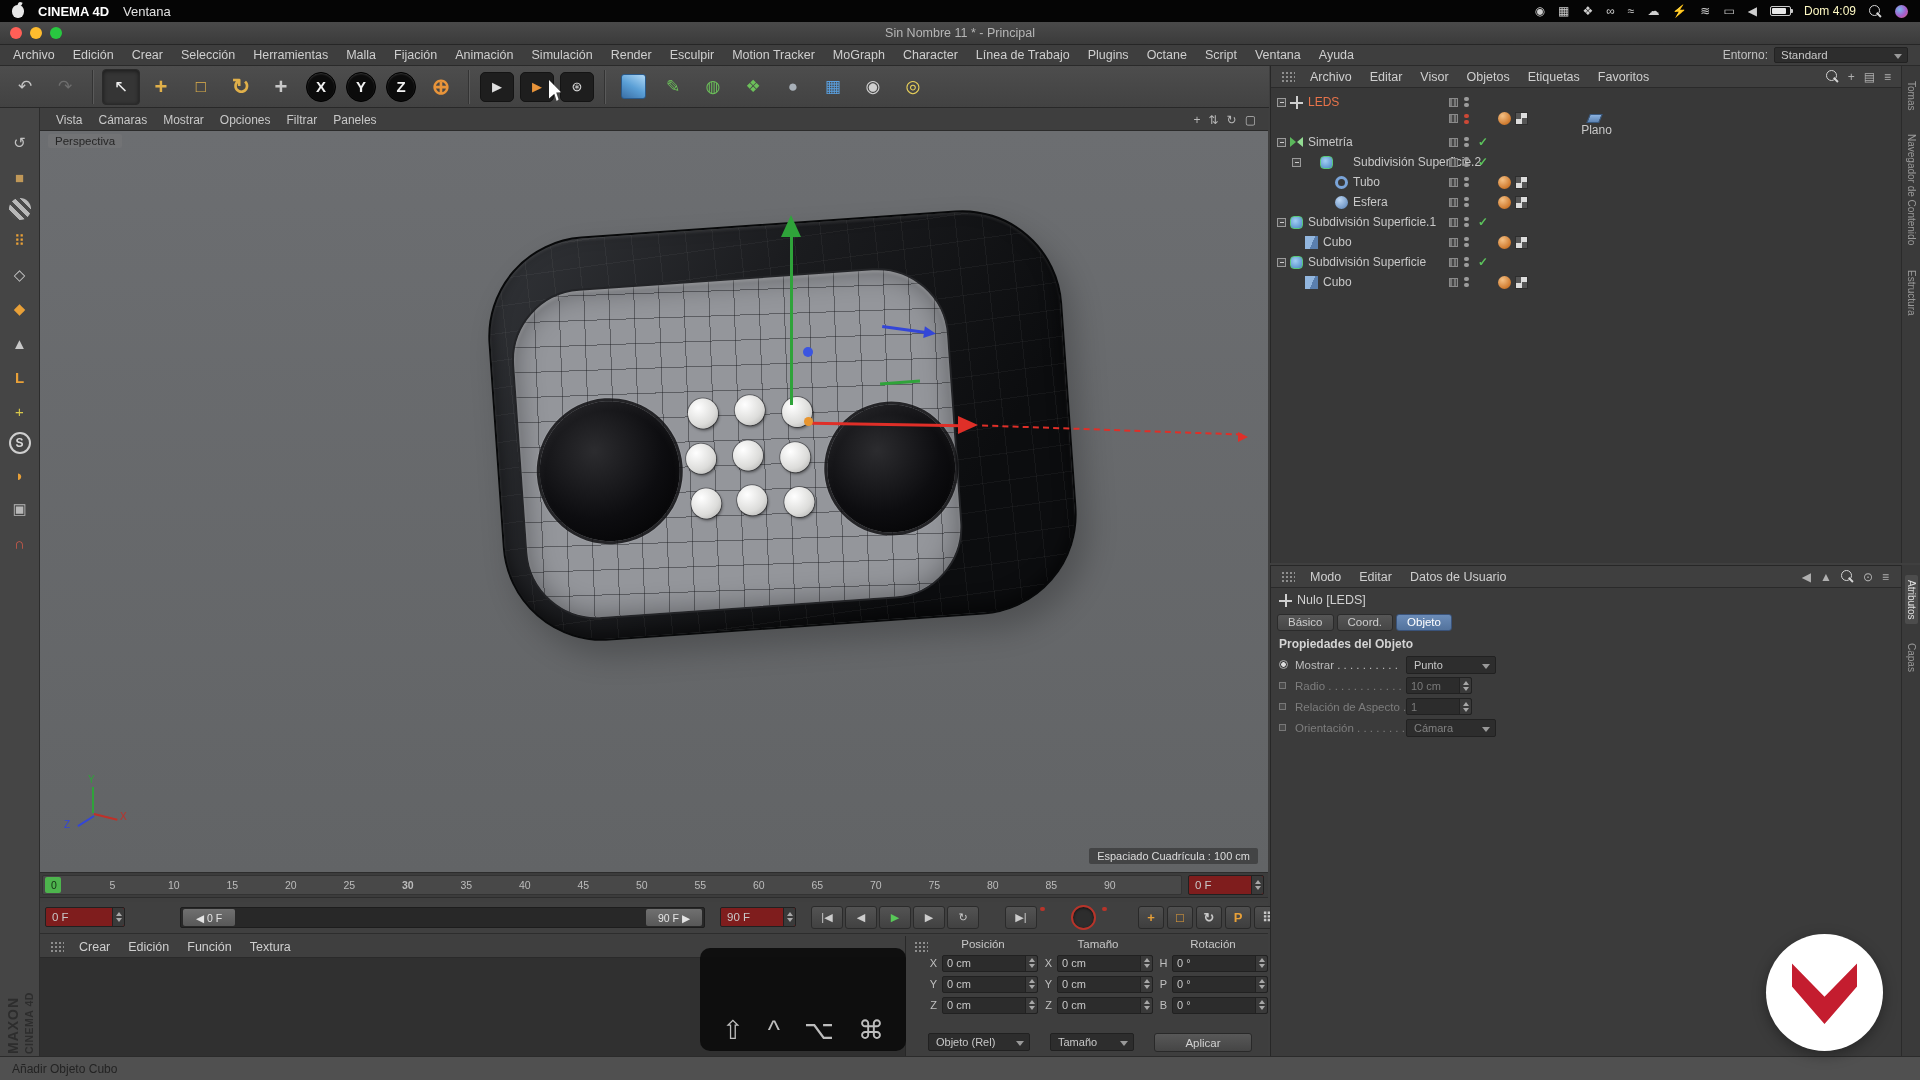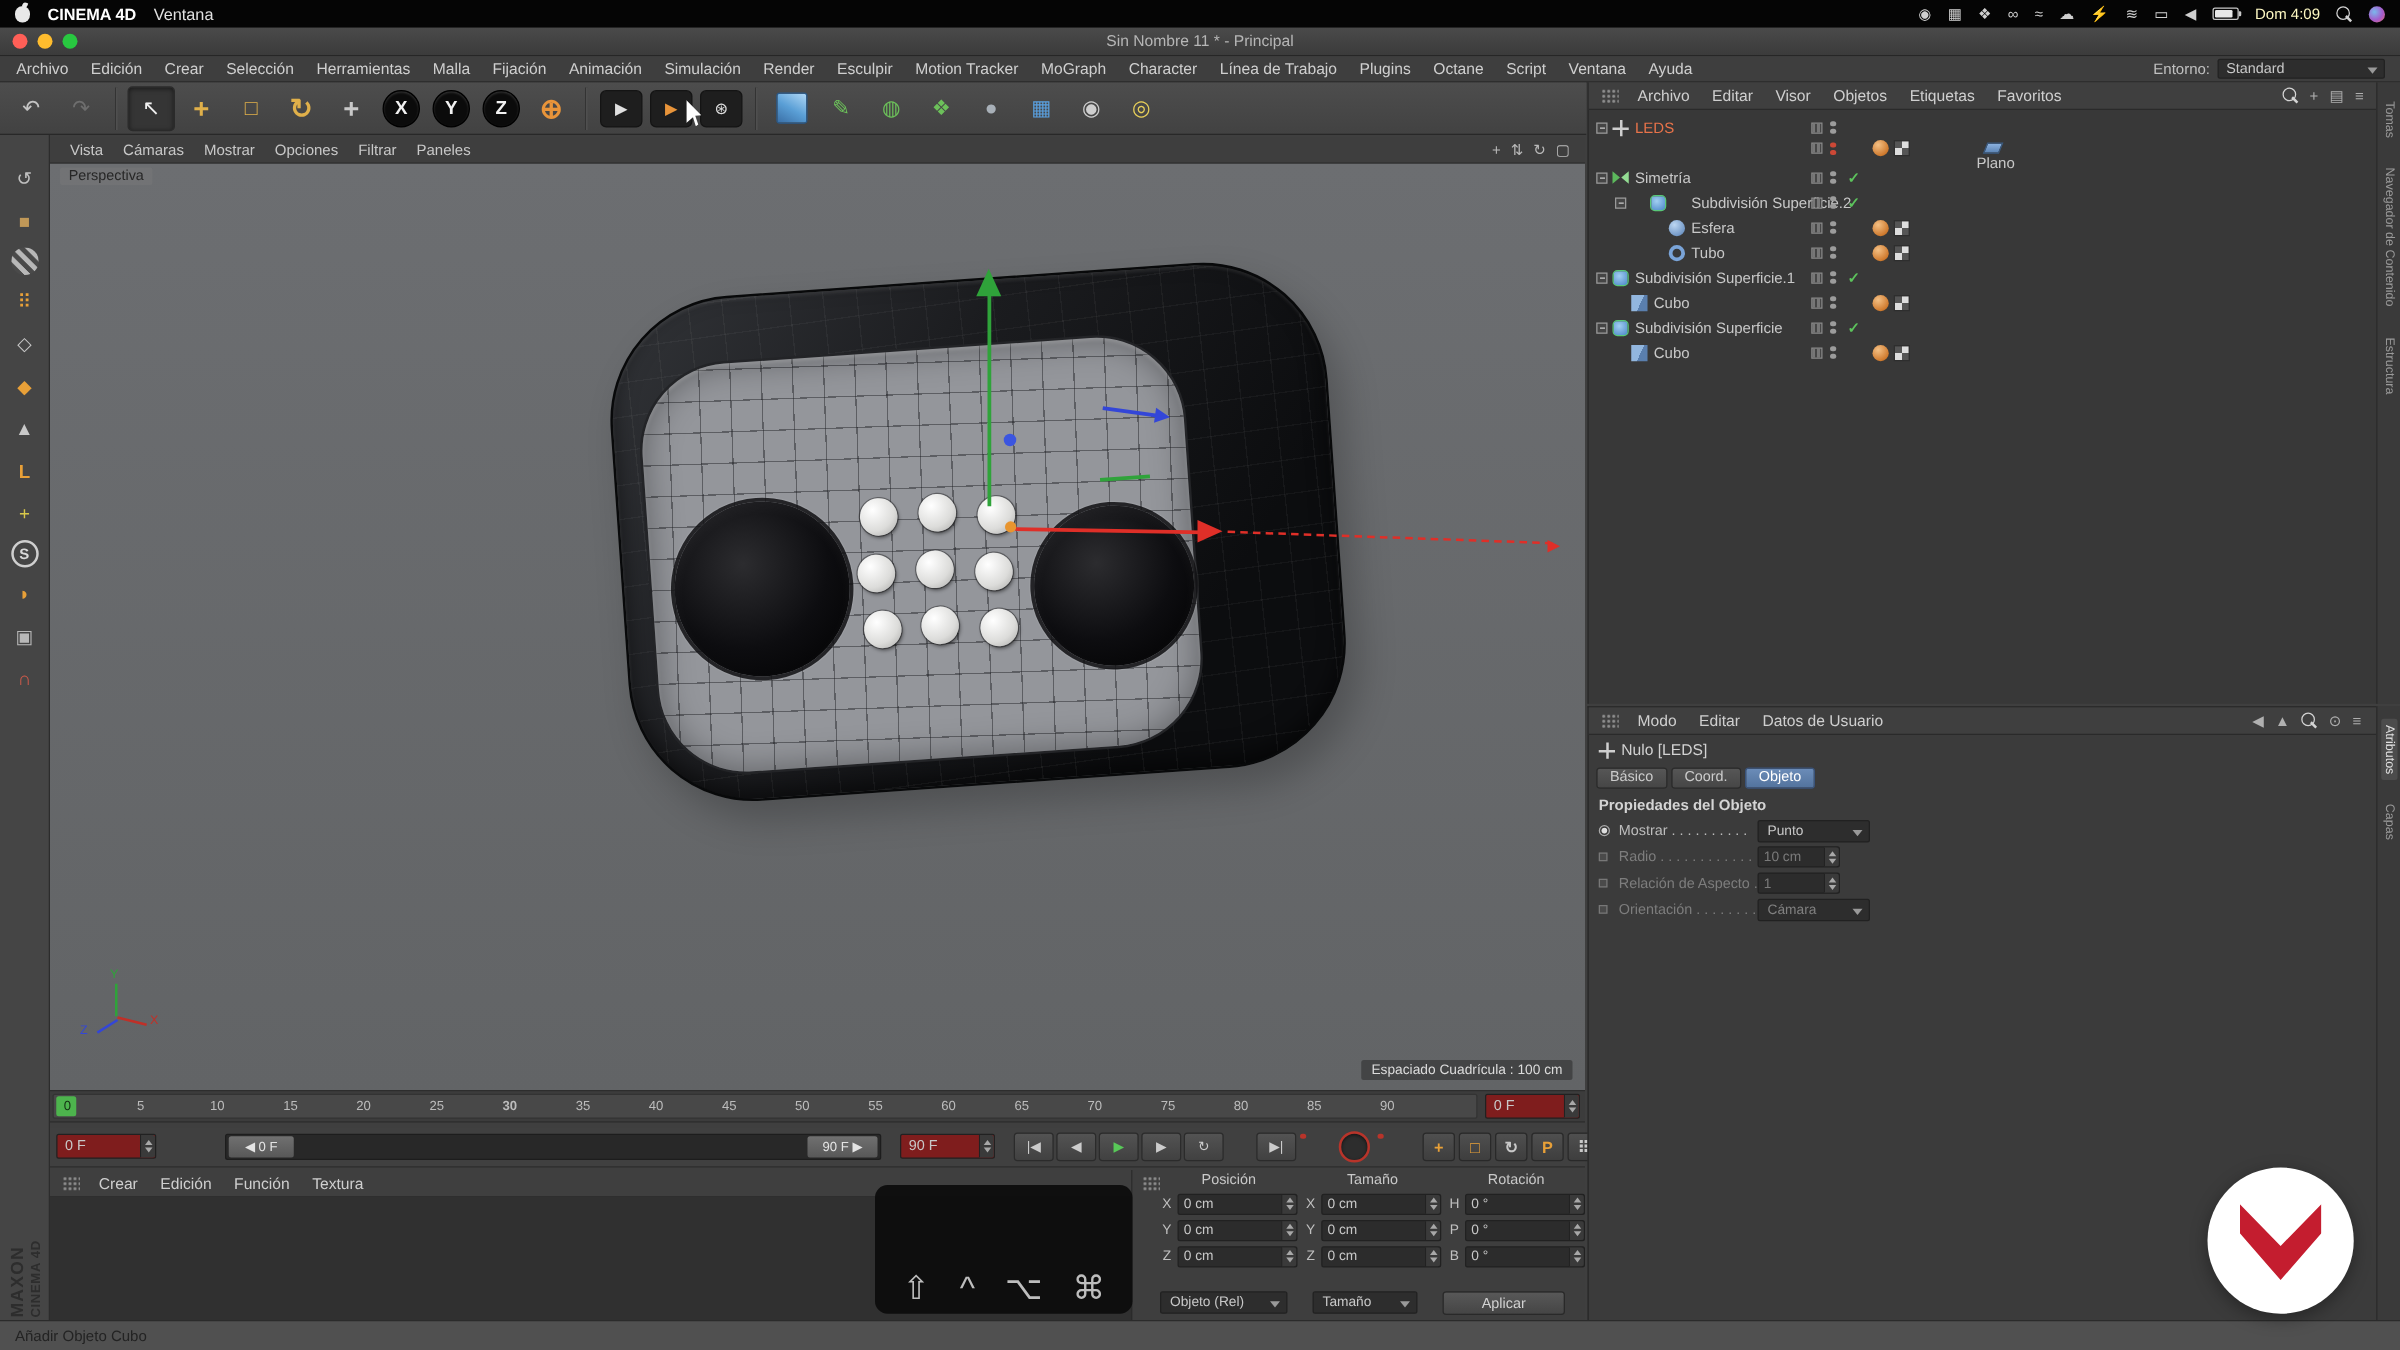--- a/index.html
+++ b/index.html
@@ -636,39 +636,39 @@
             <div class="vdots">
               <div class="dot"></div>
               <div class="dot"></div>
             </div>
             <div class="gcheck">✓</div>
             <div class="tags"></div>
           </div>
         </div>
         <div class="omrow" style="padding-left: 51px;">
           <div class="expsp"></div>
-          <div class="oi oi-sphere"></div>
-          <div class="omlabel">Esfera</div>
+          <div class="oi oi-tube"></div>
+          <div class="omlabel">Tubo</div>
           <div class="omcols">
             <div class="stbox"></div>
             <div class="vdots">
               <div class="dot"></div>
               <div class="dot"></div>
             </div>
             <div class="gcheck-sp"></div>
             <div class="tags">
               <div class="tag-mat"></div>
               <div class="tag-tex"></div>
             </div>
           </div>
         </div>
         <div class="omrow" style="padding-left: 51px;">
           <div class="expsp"></div>
-          <div class="oi oi-tube"></div>
-          <div class="omlabel">Tubo</div>
+          <div class="oi oi-sphere"></div>
+          <div class="omlabel">Esfera</div>
           <div class="omcols">
             <div class="stbox"></div>
             <div class="vdots">
               <div class="dot"></div>
               <div class="dot"></div>
             </div>
             <div class="gcheck-sp"></div>
             <div class="tags">
               <div class="tag-mat"></div>
               <div class="tag-tex"></div>

